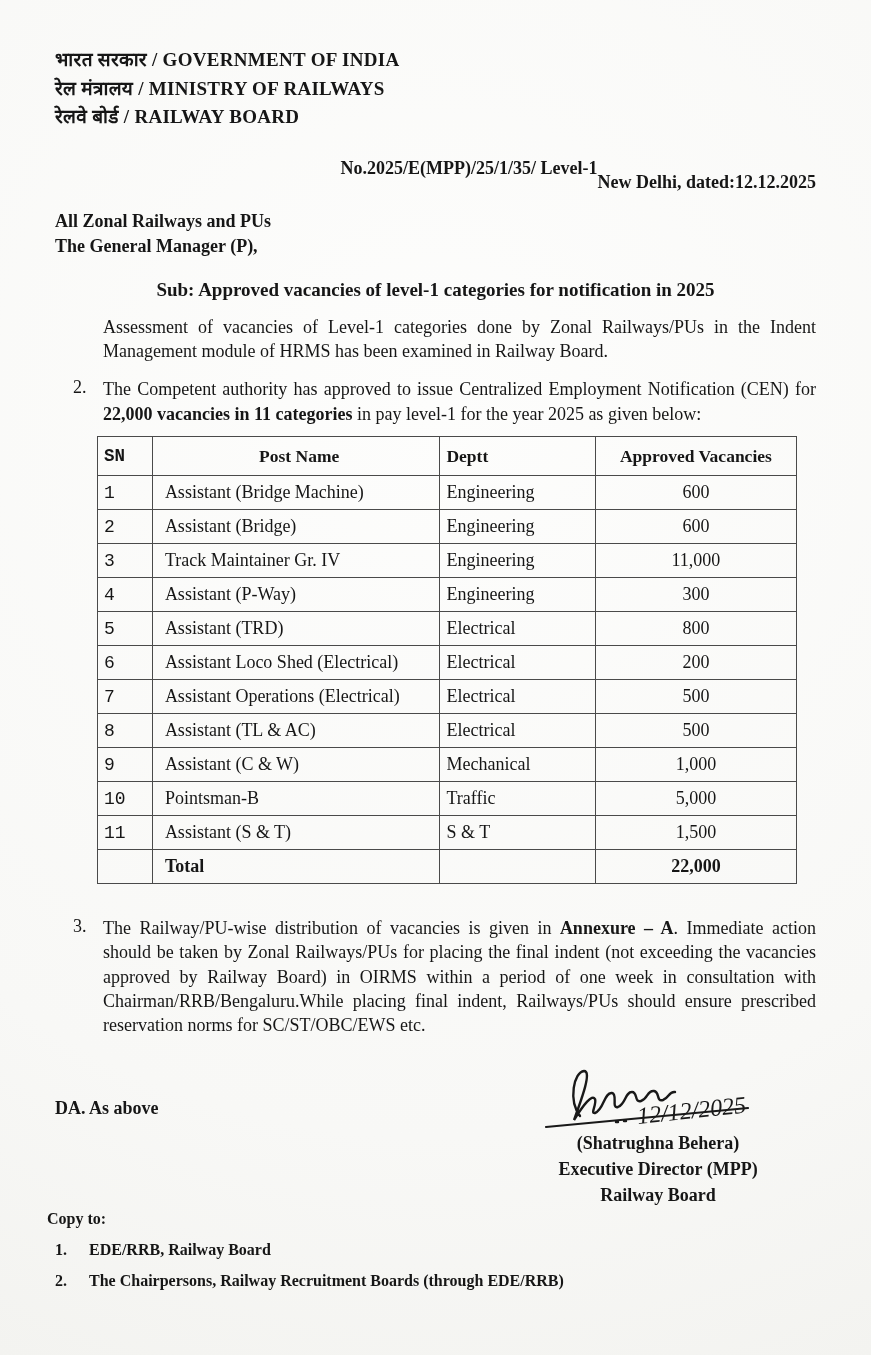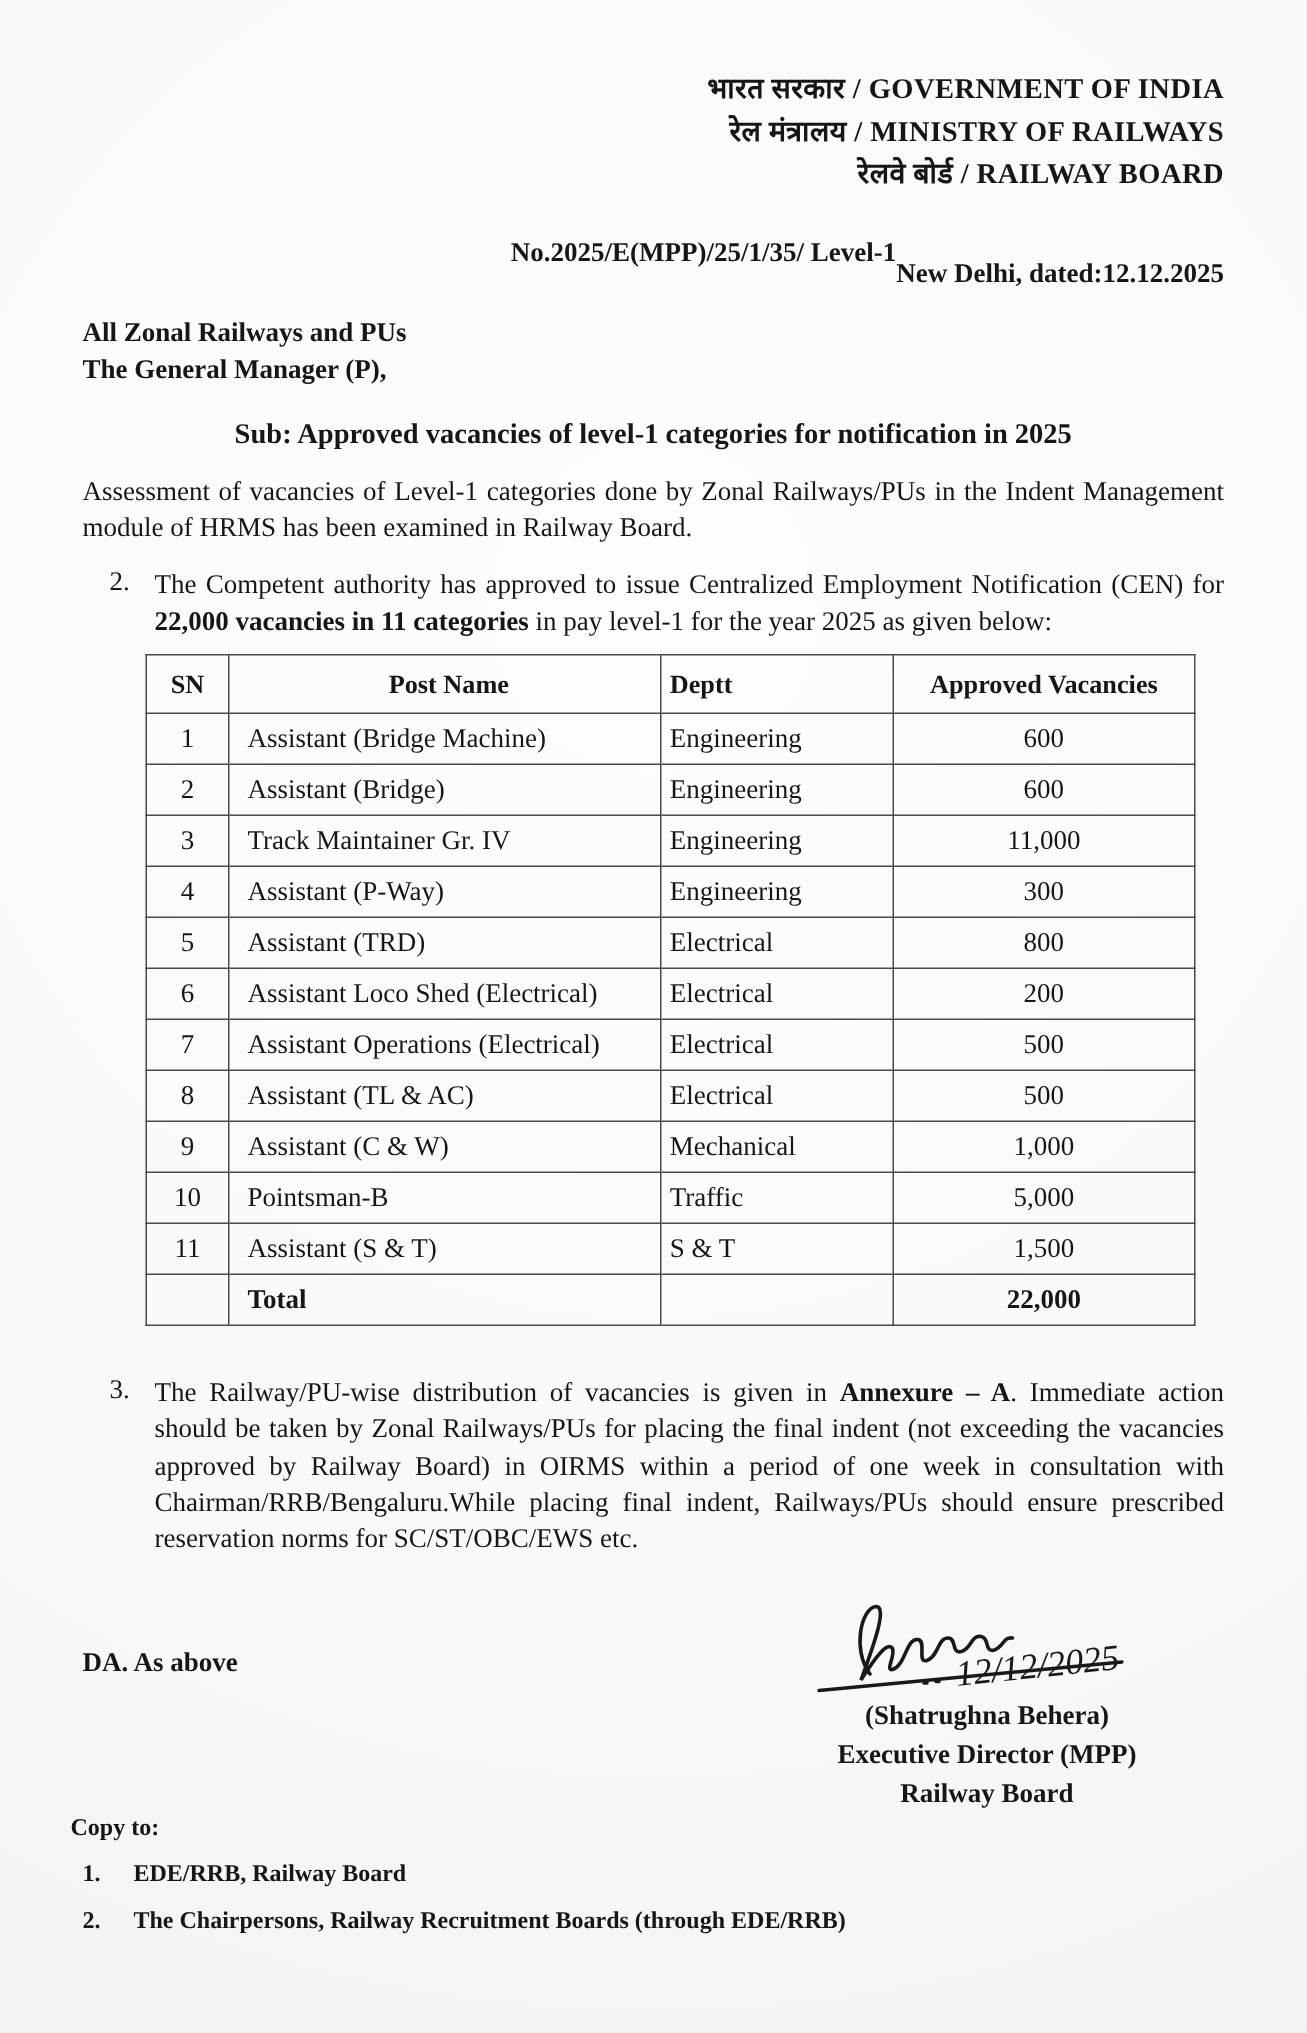--- a/index.html
+++ b/index.html
@@ -9,40 +9,40 @@
     height: 1355px;
     margin: 0;
     background: #fcfcfb;
     background-image: radial-gradient(circle at 50% 30%, #fdfdfc 0%, #f8f8f6 70%, #f3f3f0 100%);
     font-family: "Liberation Serif", serif;
     color: #161616;
     box-sizing: border-box;
     padding: 46px 55px 0 55px;
     overflow: hidden;
   }
-  .letterhead { text-align: right; font-weight: bold; font-size: 19px; line-height: 1.5; letter-spacing: 0.3px; }
+  .letterhead { text-align: left; font-weight: bold; font-size: 19px; line-height: 1.5; letter-spacing: 0.3px; }
   .ref-row { display: flex; justify-content: flex-end; margin-top: 26px; font-weight: bold; font-size: 18px; }
   .ref-row .date-line { margin-top: 14px; }
   .addressee { margin-top: 16px; font-weight: bold; font-size: 18px; line-height: 1.4; }
   .subject { margin-top: 20px; text-align: center; font-weight: bold; font-size: 19px; }
   .para { font-size: 18px; line-height: 1.35; text-align: justify; }
-  .para-plain { margin-top: 14px; }
+  .para-plain { margin-top: 14px; margin-left: 48px; }
   .numbered { display: flex; margin-top: 14px; }
   .numbered .num { width: 30px; margin-left: 18px; flex: 0 0 auto; font-size: 18px; }
   .numbered .ptext { flex: 1; }
   table.vac {
     border-collapse: collapse;
     margin: 10px 0 0 42px;
     width: 700px;
     font-size: 18px;
   }
   table.vac td, table.vac th { border: 1.6px solid #4a4a4a; padding: 0 6px; }
   table.vac th { height: 38px; font-size: 17.5px; }
   table.vac td { height: 33px; }
-  .c-sn  { width: 44px;  text-align: center; }
+  .c-sn  { width: 44px;  text-align: left; font-family: Liberation Mono, monospace; }
   .c-post{ width: 288px; text-align: left; padding-left: 12px !important; }
   .c-dep { width: 148px; text-align: left; }
   .c-vac { width: 200px; text-align: center; }
   .total-row td { font-weight: bold; }
   .bottom-row { display: flex; justify-content: space-between; margin-top: 26px; }
   .da-note { font-weight: bold; font-size: 18px; margin-top: 34px; }
   .sig-block { width: 300px; text-align: center; margin-right: 8px; }
   .sig-scribble { display: block; margin: 0 auto -6px auto; }
   .sig-name, .sig-desig, .sig-office { font-weight: bold; font-size: 18px; line-height: 1.45; }
   .copy-block { margin-top: 2px; font-weight: bold; font-size: 16px; }

